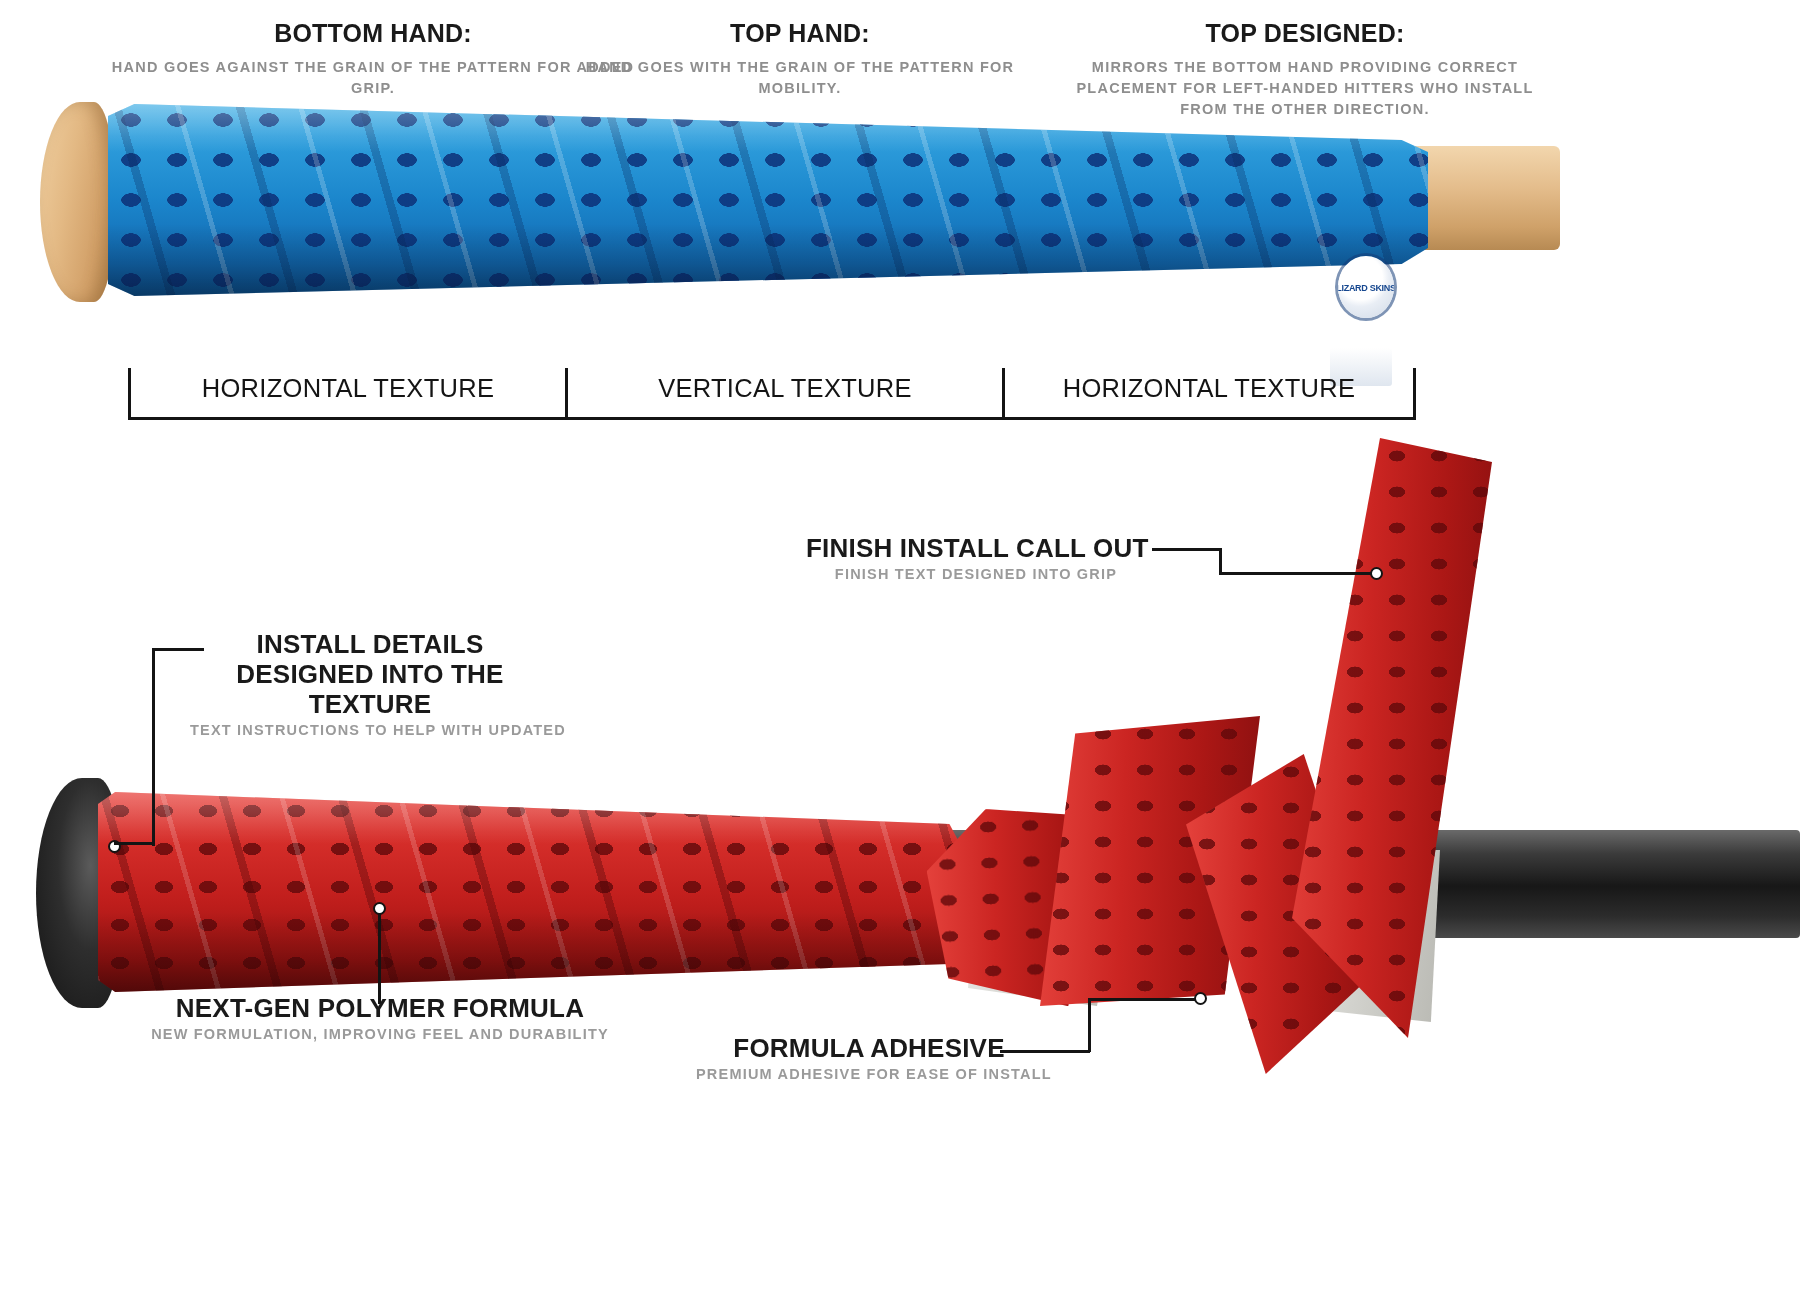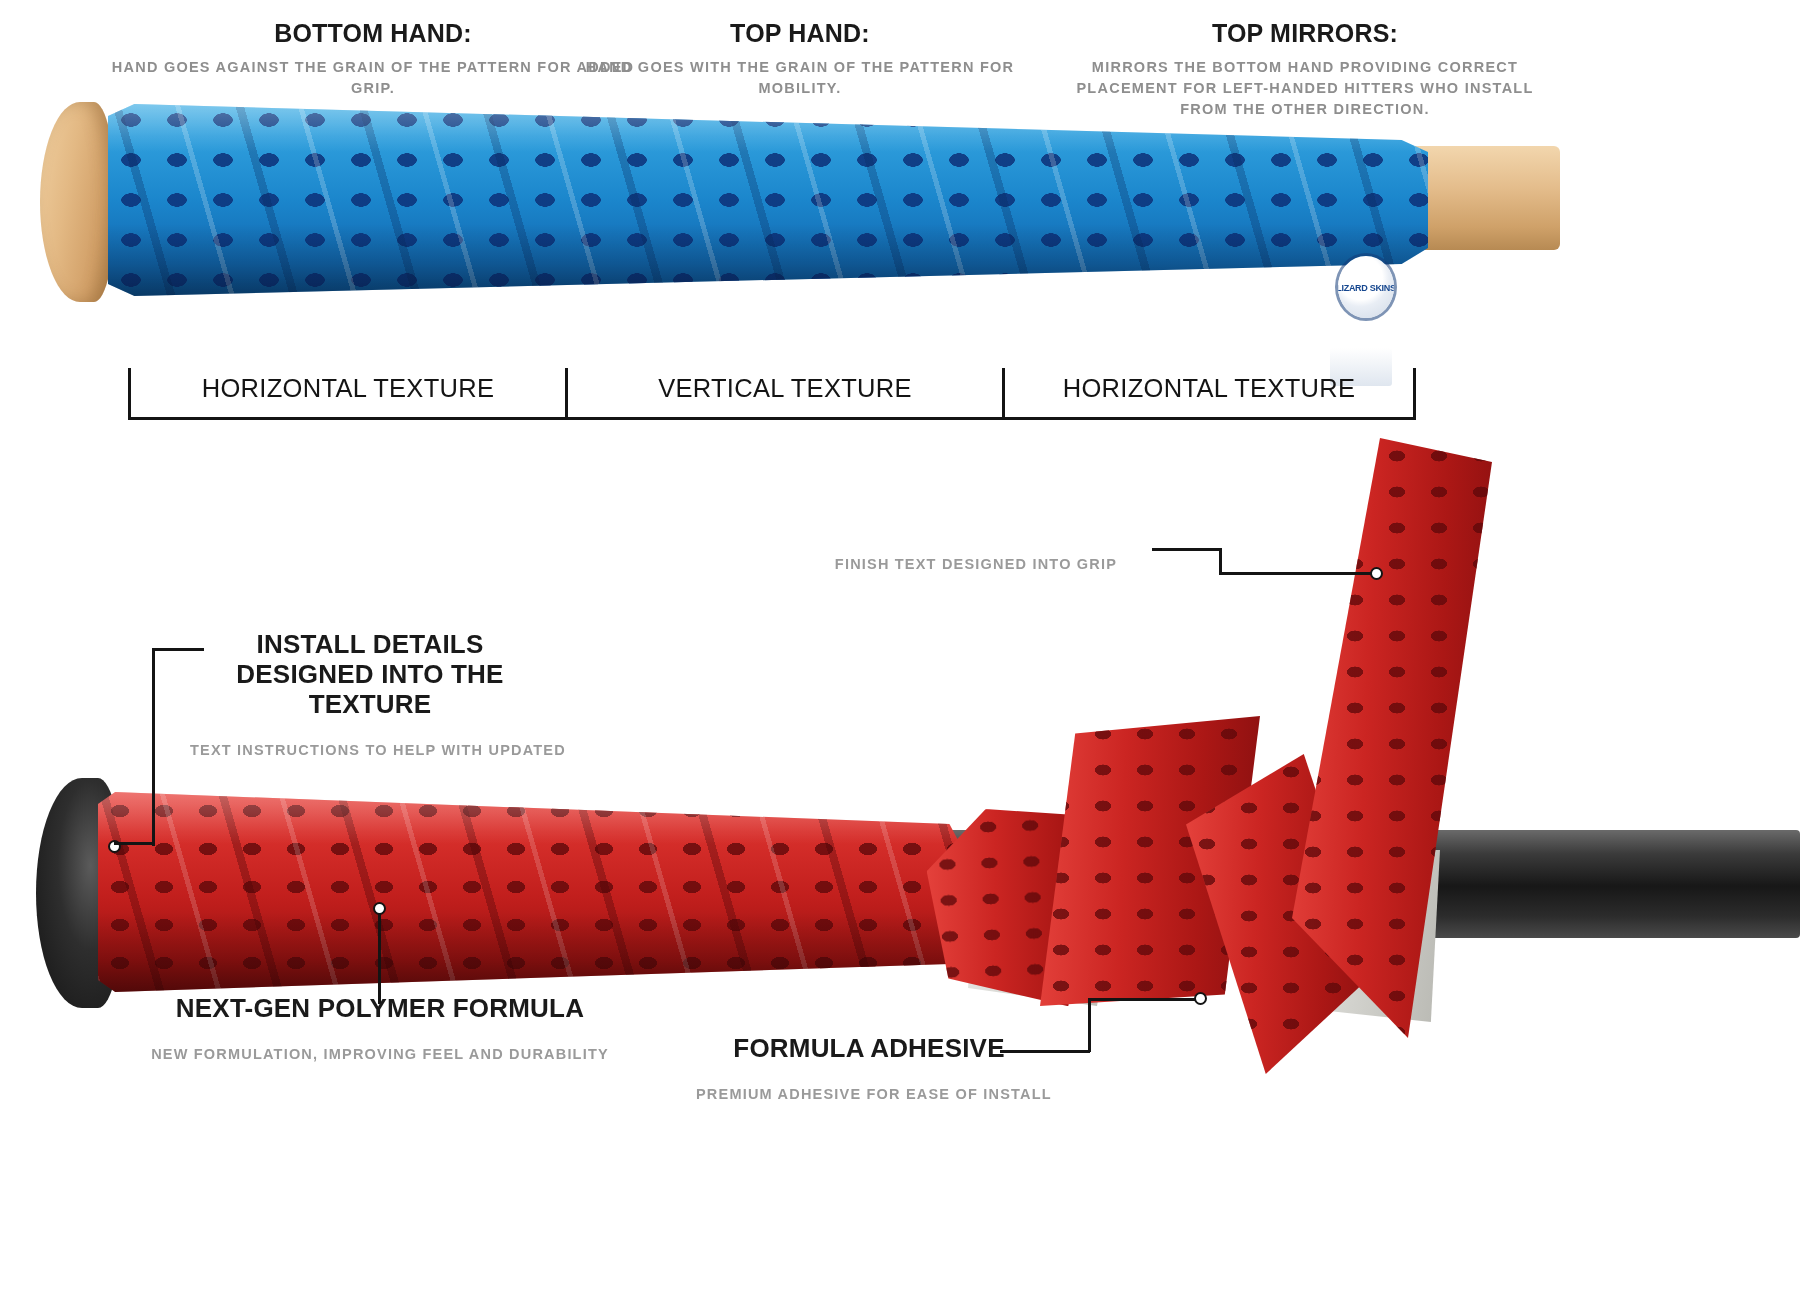--- a/index.html
+++ b/index.html
@@ -23,21 +23,21 @@
     letter-spacing: 1.25px; line-height: 1.45;
   }
 
   .callout { position: absolute; text-align: center; }
   .callout .t {
     font-size: 26px; font-weight: 700; color: #1a1a1a;
     letter-spacing: .2px; line-height: 1.15; white-space: nowrap;
   }
   .callout .t.wrap { white-space: normal; }
   .callout .s {
-    margin-top: 20px;
+    margin-top: 0;
     font-size: 14.5px; font-weight: 600; color: #9a9a9a;
     letter-spacing: 1.2px; line-height: 1.4; white-space: nowrap;
   }
 
   
   .bracket-bar { position: absolute; left: 128px; top: 368px; width: 1288px; height: 52px; }
   .bracket-bar .seg {
     position: absolute; top: 0; height: 52px;
     border-left: 3px solid #141414;
     border-bottom: 3px solid #141414;
@@ -169,21 +169,21 @@
     <div class="t">TOP HAND:</div>
     <div class="s" style="padding:0 8px;">HAND GOES WITH THE GRAIN OF THE PATTERN FOR MOBILITY.</div>
   </div>
 
   <div class="hdr" style="left:58px; top:20px; width:630px;">
     <div class="t">BOTTOM HAND:</div>
     <div class="s" style="padding:0 42px;">HAND GOES AGAINST THE GRAIN OF THE PATTERN FOR ADDED GRIP.</div>
   </div>
 
   <div class="hdr" style="left:1005px; top:20px; width:600px;">
-    <div class="t">TOP MIRRORS:</div>
+    <div class="t">TOP DESIGNED:</div>
     <div class="s" style="padding:0 60px;">MIRRORS THE BOTTOM HAND PROVIDING CORRECT PLACEMENT FOR LEFT-HANDED HITTERS WHO INSTALL FROM THE OTHER DIRECTION.</div>
   </div>
 
   <div class="bat-blue">
     <div class="wood-barrel"></div>
     <div class="knob-wood"></div>
     <div class="grip-blue"></div>
     <div class="grip-blue-shade"></div>
     <div class="logo-badge">
       <div class="lz">LIZARD SKINS</div>
@@ -253,20 +253,21 @@
     <div class="lead" style="left:378px; top:478px; width:2.5px; height:96px;"></div>
     <div class="dot" style="left:373px; top:472px;"></div>
 
     <div class="lead" style="left:1000px; top:620px; width:90px; height:2.5px;"></div>
     <div class="lead" style="left:1088px; top:568px; width:2.5px; height:54px;"></div>
     <div class="lead" style="left:1088px; top:568px; width:110px; height:2.5px;"></div>
     <div class="dot" style="left:1194px; top:562px;"></div>
   </div>
 
   <div class="callout" style="left:806px; top:534px; width:340px;">
+    <div class="t">FINISH INSTALL CALL OUT</div>
     <div class="s">FINISH TEXT DESIGNED INTO GRIP</div>
   </div>
 
   <div class="callout" style="left:190px; top:630px; width:360px;">
     <div class="t wrap">INSTALL DETAILS DESIGNED INTO THE TEXTURE</div>
     <div class="s">TEXT INSTRUCTIONS  TO HELP WITH UPDATED</div>
   </div>
 
   <div class="callout" style="left:150px; top:994px; width:460px;">
     <div class="t">NEXT-GEN POLYMER FORMULA</div>

